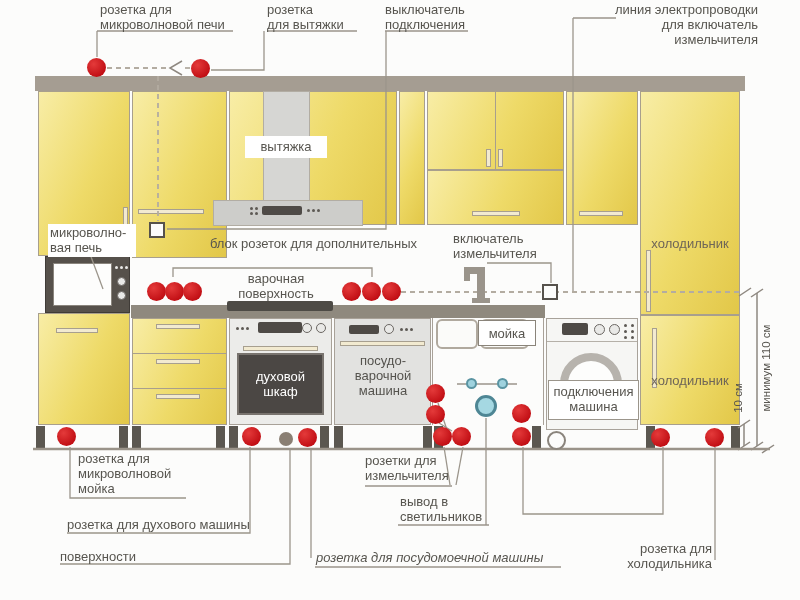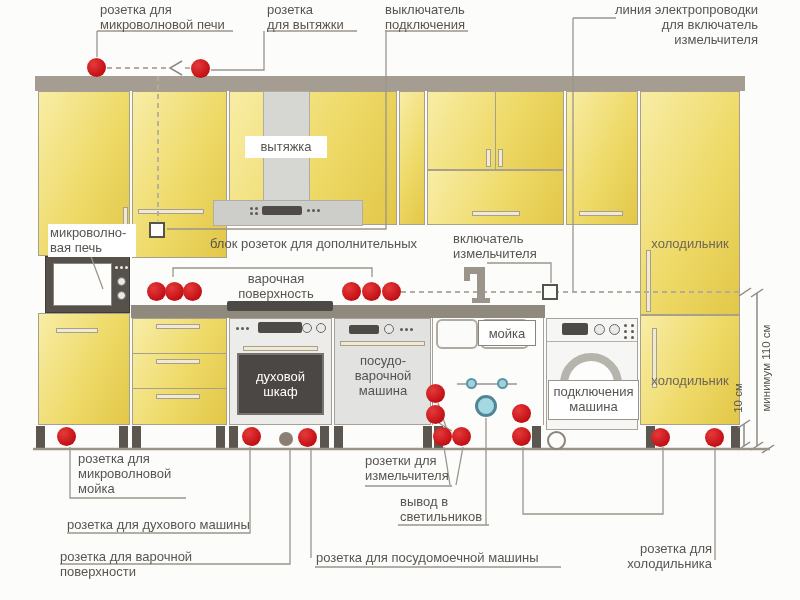--- a/index.html
+++ b/index.html
@@ -270,32 +270,31 @@
     <div>измельчителя</div>
   </div>
 
   <div class="t" style="left:78px;top:451px;">
     <div>розетка для</div>
     <div>микроволновой</div>
     <div>мойка</div>
   </div>
   <div class="t" style="left:67px;top:517px;">розетка для духового машины</div>
   <div class="t" style="left:60px;top:549px;">
-    <div>розетка для варочной</div>
     <div>поверхности</div>
   </div>
   <div class="t" style="left:365px;top:453px;">
     <div>розетки для</div>
     <div>измельчителя</div>
   </div>
   <div class="t" style="left:400px;top:494px;">
     <div>вывод в</div>
     <div>светильников</div>
   </div>
-  <div class="t" style="left:316px;top:550px;">розетка для посудомоечной машины</div>
+  <div class="t" style="left:316px;top:550px;font-style:italic;">розетка для посудомоечной машины</div>
   <div class="t tr" style="left:612px;top:541px;width:100px;">
     <div>розетка для</div>
     <div>холодильника</div>
   </div>
 
   <div class="abs rot" style="left:708px;top:392px;width:60px;">10 см</div>
   <div class="abs rot" style="left:716px;top:362px;width:100px;">минимум 110 см</div>
 
 </div>
 

